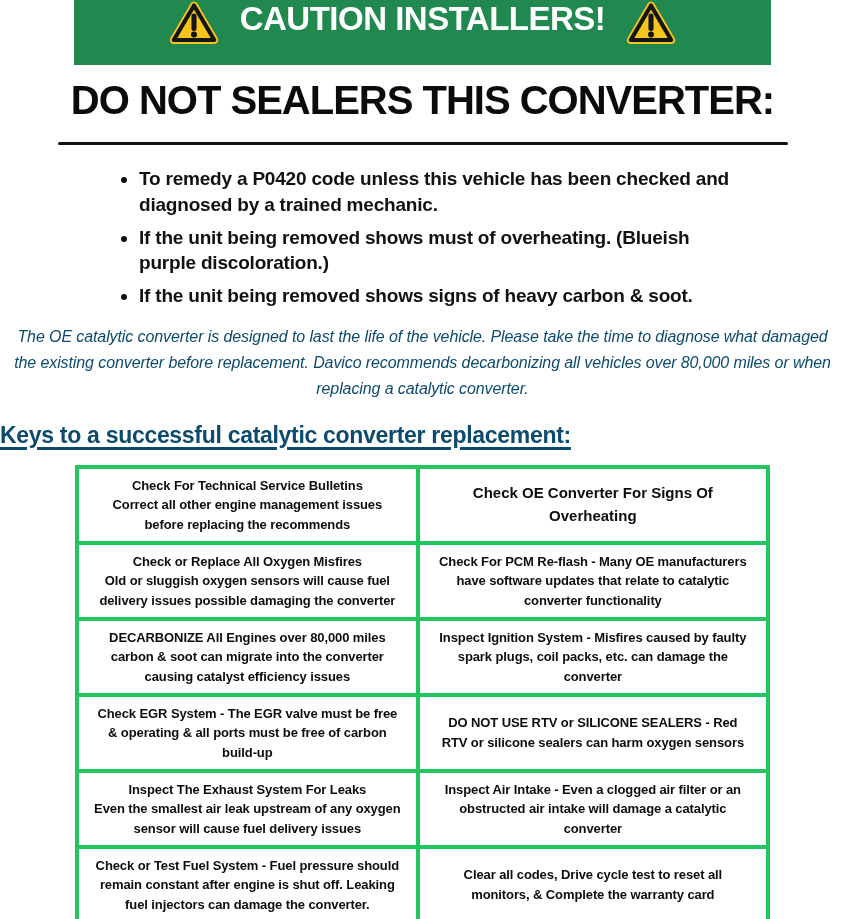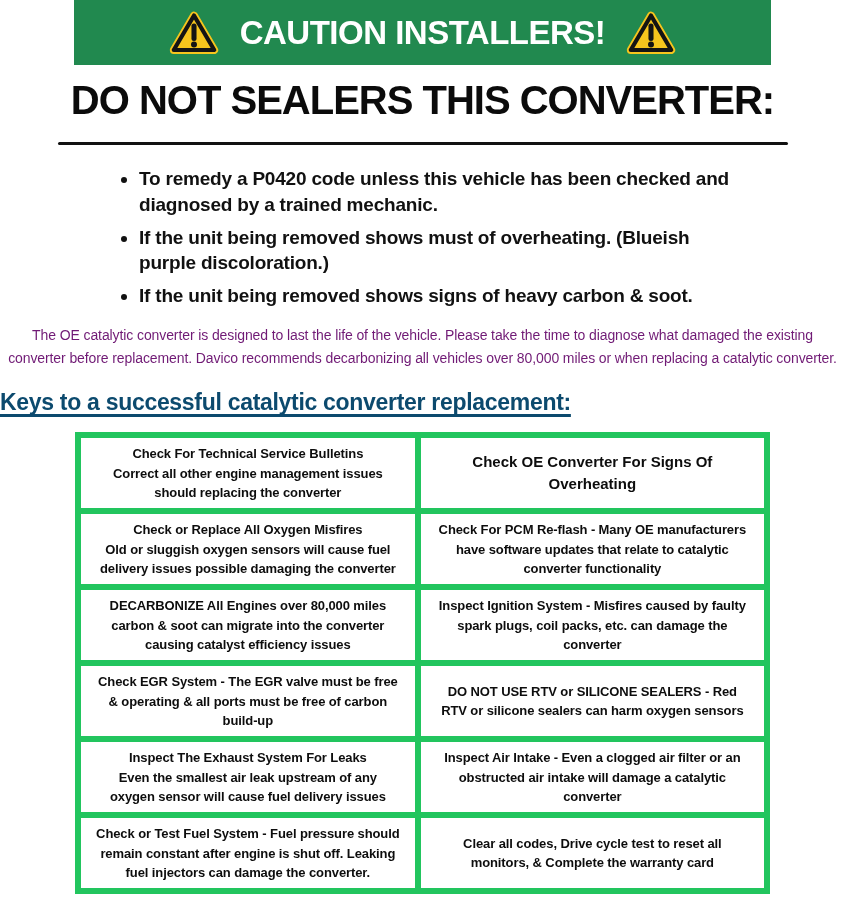--- a/index.html
+++ b/index.html
@@ -5,21 +5,21 @@
   * { margin:0; padding:0; box-sizing:border-box; }
   html,body { background:#ffffff; }
   body {
     width:845px; height:919px; margin:0 auto; position:relative;
     font-family:"Liberation Sans", sans-serif; color:#0d0d0d; overflow:hidden;
   }
 
   
   .banner {
     width:697px; height:65px; margin:0 auto; background:#21894F;
-    display:flex; align-items:center; justify-content:center; gap:20px;
+    display:flex; align-items:flex-start; justify-content:center; gap:20px;
   }
   .banner .tri { display:flex; align-items:center; }
   .banner .tri svg { width:52px; height:46px; }
   .banner-text {
     color:#ffffff; font-weight:bold; font-size:33px; letter-spacing:-0.5px;
     white-space:nowrap;
   }
 
   
   h1.main-heading {
@@ -38,38 +38,39 @@
     list-style:disc outside;
   }
   ul.warning-list li {
     font-size:19px; font-weight:bold; line-height:1.36; color:#111;
     margin-bottom:7px; letter-spacing:-0.2px;
   }
 
   
   p.note {
     margin:15px auto 0 auto; width:836px; text-align:center;
-    font-size:14px; font-weight:400; line-height:1.62; color:#701a75;
+    font-size:16px; font-weight:400; line-height:1.62; color:#0c4a6e;
     letter-spacing:-0.1px;
+    font-style:italic;
   }
 
   
   h2.keys-heading {
     margin-top:20px; text-align:left; font-size:23px; font-weight:bold;
     letter-spacing:-0.3px; color:#0c4a6e;
     text-decoration:underline; text-decoration-thickness:2.5px; text-underline-offset:4px;
   }
 
   
   table.keys-table {
     width:695px; margin:16px auto 0 auto; border-collapse:collapse;
     table-layout:fixed; background:#ffffff;
   }
   table.keys-table td {
-    border:6px solid #22c55e; height:76px; vertical-align:middle;
+    border:4px solid #22c55e; height:76px; vertical-align:middle;
     text-align:center; padding:4px 14px;
   }
   table.keys-table td.col-left  { width:49.3%; }
   table.keys-table td.col-right { width:50.7%; }
   .cell-line {
     display:block; font-size:13px; font-weight:bold; line-height:1.5;
     color:#0d0d0d; letter-spacing:-0.1px;
   }
   td.xl .cell-line { font-size:15px; letter-spacing:0; }
 </style>
@@ -108,21 +109,21 @@
 
 <p class="note">The OE catalytic converter is designed to last the life of the vehicle. Please take the time to diagnose what damaged the existing converter before replacement. Davico recommends decarbonizing all vehicles over 80,000 miles or when replacing a catalytic converter.</p>
 
 <h2 class="keys-heading">Keys to a successful catalytic converter replacement:</h2>
 
 <table class="keys-table">
   <tbody>
       <tr>
     <td class="col-left">
       <span class="cell-line">Check For Technical Service Bulletins</span>
-      <span class="cell-line">Correct all other engine management issues should replacing the converter</span>
+      <span class="cell-line">Correct all other engine management issues before replacing the recommends</span>
     </td>
     <td class="col-right xl">
       <span class="cell-line">Check OE Converter For Signs Of Overheating</span>
       <span class="cell-line"></span>
     </td>
   </tr>
   <tr>
     <td class="col-left">
       <span class="cell-line">Check or Replace All Oxygen Misfires</span>
       <span class="cell-line">Old or sluggish oxygen sensors will cause fuel delivery issues possible damaging the converter</span>

